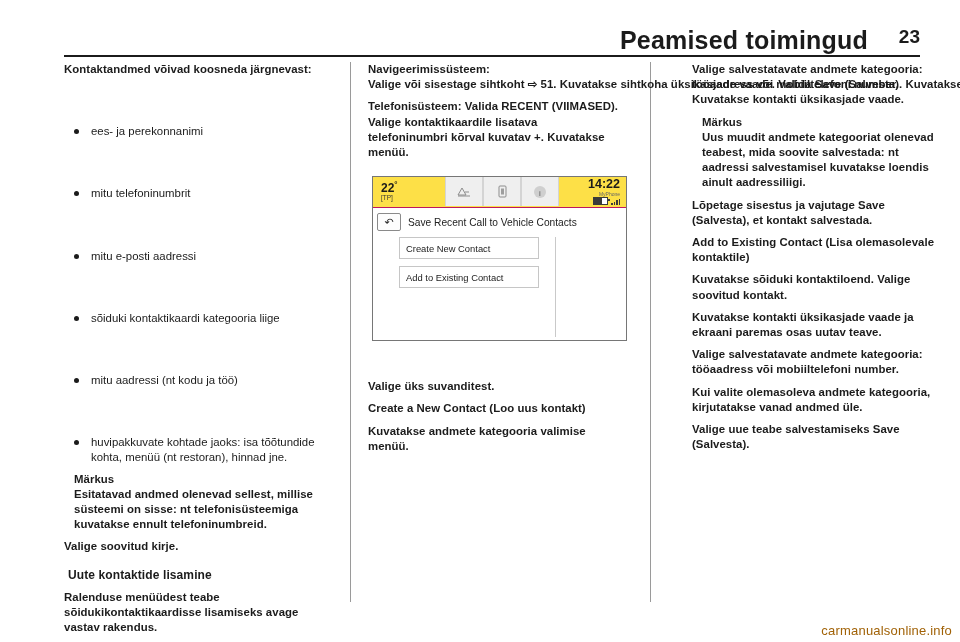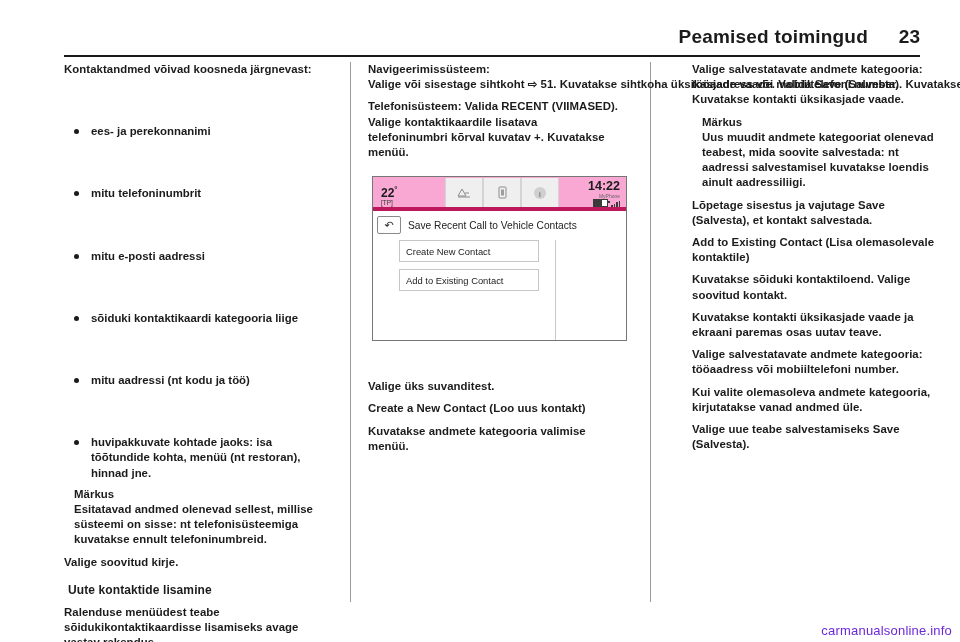--- a/index.html
+++ b/index.html
@@ -36,21 +36,21 @@
     left: 64px;
     top: 55px;
     width: 856px;
     height: 2px;
     background: #1b1b1b;
   }
   .header-title {
     position: absolute;
     right: 52px;
     top: 0;
-    font-size: 19px;
+    font-size: 25px;
     font-weight: bold;
     letter-spacing: .2px;
     white-space: nowrap;
   }
   .header-page {
     position: absolute;
     right: 0;
     top: 0;
     font-size: 19px;
     font-weight: bold;
@@ -102,21 +102,21 @@
 
   ul.bullets {
     list-style: none;
     margin: 2px 0 6px 0;
     padding: 0;
   }
   ul.bullets li {
     position: relative;
     padding-left: 27px;
     margin-bottom: 5px;
-    font-weight: bold;
+    font-weight: normal;
     margin-top: 47px;
   }
   ul.bullets li .dot {
     position: absolute;
     left: 10px;
     top: 5px;
     width: 5px;
     height: 5px;
     border-radius: 50%;
     background: #1b1b1b;
@@ -142,24 +142,24 @@
     width: 255px;
     height: 165px;
     border: 1px solid #767676;
     background: #ffffff;
     box-sizing: border-box;
     overflow: hidden;
   }
   .screen-statusbar {
     position: relative;
     height: 30px;
-    border-bottom: 4px solid #be185d;
-    background: #f9a8d4;
-    display: flex;
-    align-items: flex-end;
+    border-bottom: 1px solid #be185d;
+    background: #fde047;
+    display: flex;
+    align-items: flex-start;
   }
   .sb-temp {
     width: 72px;
     padding: 2px 0 0 8px;
     box-sizing: border-box;
   }
   .sb-temp .t {
     font-size: 12px;
     font-weight: bold;
     line-height: 12px;
@@ -275,21 +275,21 @@
     height: 100px;
     background: #c9c9c9;
   }
 
   
   .watermark {
     position: absolute;
     right: 8px;
     bottom: 4px;
     font-size: 13px;
-    color: #6d28d9;
+    color: #a16207;
     letter-spacing: .2px;
   }
 </style>
 </head>
 <body>
 
 <div class="page">
 
   <div class="header">
     <div class="header-title">Peamised toimingud</div>

